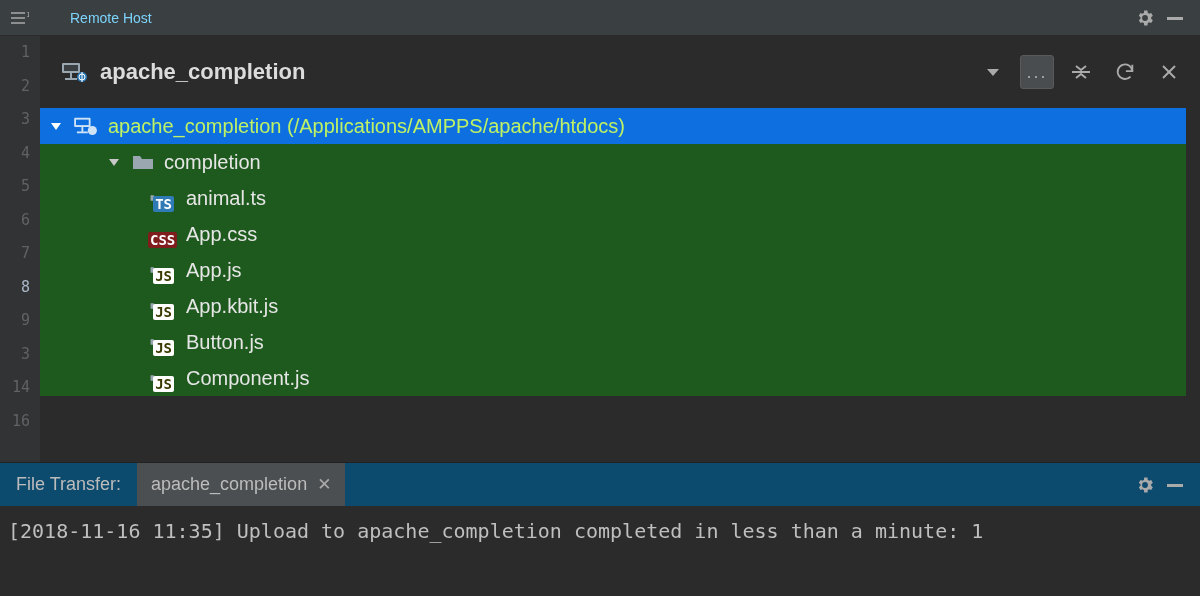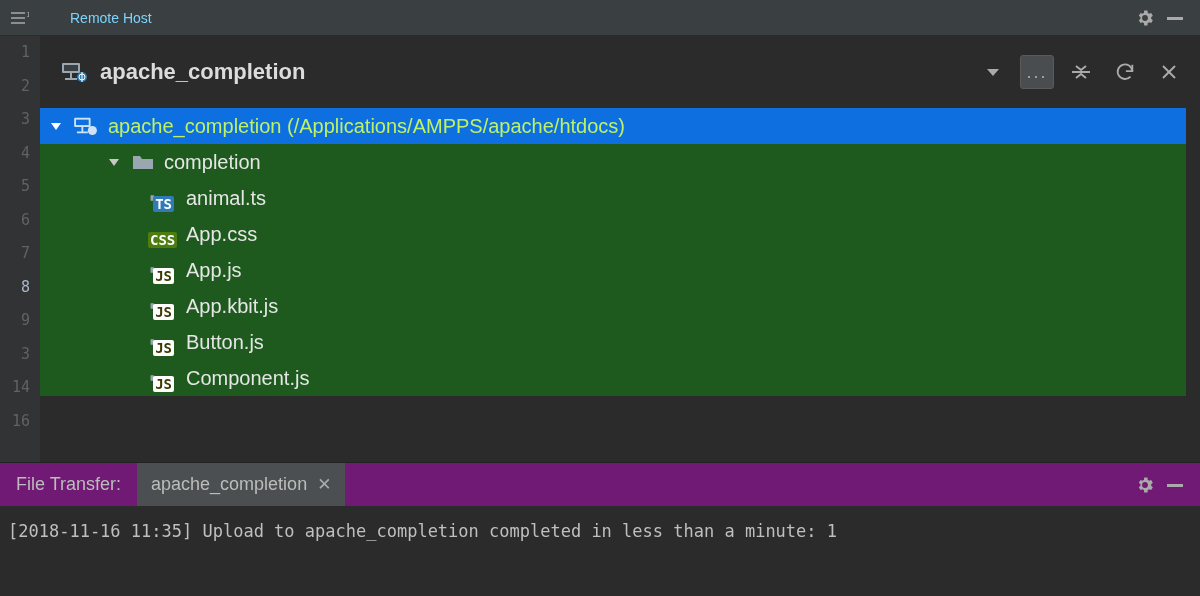--- a/index.html
+++ b/index.html
@@ -32,35 +32,35 @@
   
   .tree-wrap { flex:1; overflow:hidden; padding:0 14px 0 0; }
   .tree { margin-left:0; }
   .row { display:flex; align-items:center; height:36px; font-size:20px; padding-left:10px; gap:10px; }
   .row .chev { width:14px; text-align:center; }
   .row .label { white-space:nowrap; }
   .row.selected { background:#0d6fe0; color:#bef264; }
   .row.green { background:#1e5a1e; color:#e6e6e6; }
   .row .filebadge { font-family:Menlo,monospace; font-size:14px; font-weight:700; padding:1px 2px; border-radius:2px; line-height:1; position:relative; top:4px; left:-2px; }
   .badge-ts { background:#2f7bb5; color:#fff; }
-  .badge-css { background:#4d7c0f; color:#fff; }
+  .badge-css { background:#7f1d1d; color:#fff; }
   .badge-js { background:#ffffff; color:#3a3a00; }
   .fileicon-stack { display:flex; align-items:flex-end; width:26px; }
   .page-svg { display:block; }
   .indent-0 { padding-left:10px; }
   .indent-1 { padding-left:68px; }
   .indent-2 { padding-left:110px; }
 
   
-  .ft-header { height:44px; display:flex; align-items:center; background:#701a75; border-top:1px solid #222; color:#bcbcbc; padding-right:10px; font-size:18px; }
+  .ft-header { height:44px; display:flex; align-items:center; background:#0c4a6e; border-top:1px solid #222; color:#bcbcbc; padding-right:10px; font-size:18px; }
   .ft-title { padding:0 16px; }
   .ft-tab { display:flex; align-items:center; height:100%; padding:0 14px; background:#4b4f51; gap:10px; }
   .ft-tab .close-x { font-size:17px; color:#aaa; }
 
-  .console { padding:10px 8px 34px 8px; font-family:Menlo, Consolas, monospace; font-size:17px; line-height:30px; color:#bfbfbf; background:#2b2b2b; min-height:90px; white-space:pre-wrap; }
+  .console { padding:10px 8px 34px 8px; font-family:Menlo, Consolas, monospace; font-size:20px; line-height:30px; color:#bfbfbf; background:#2b2b2b; min-height:90px; white-space:pre-wrap; }
   .console .ind { padding-left:14px; display:block; }
 
   
   svg { display:block; }
 </style>
 </head>
 <body>
 
 <div class="root">
 

